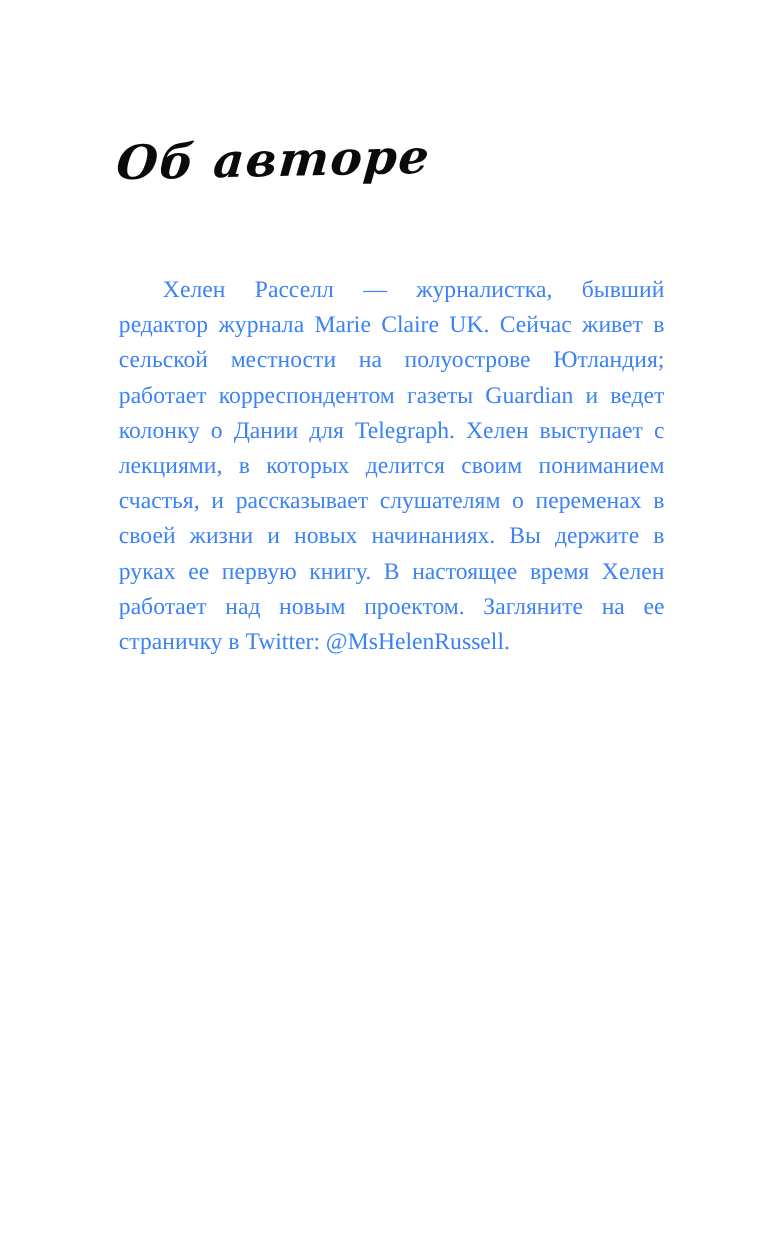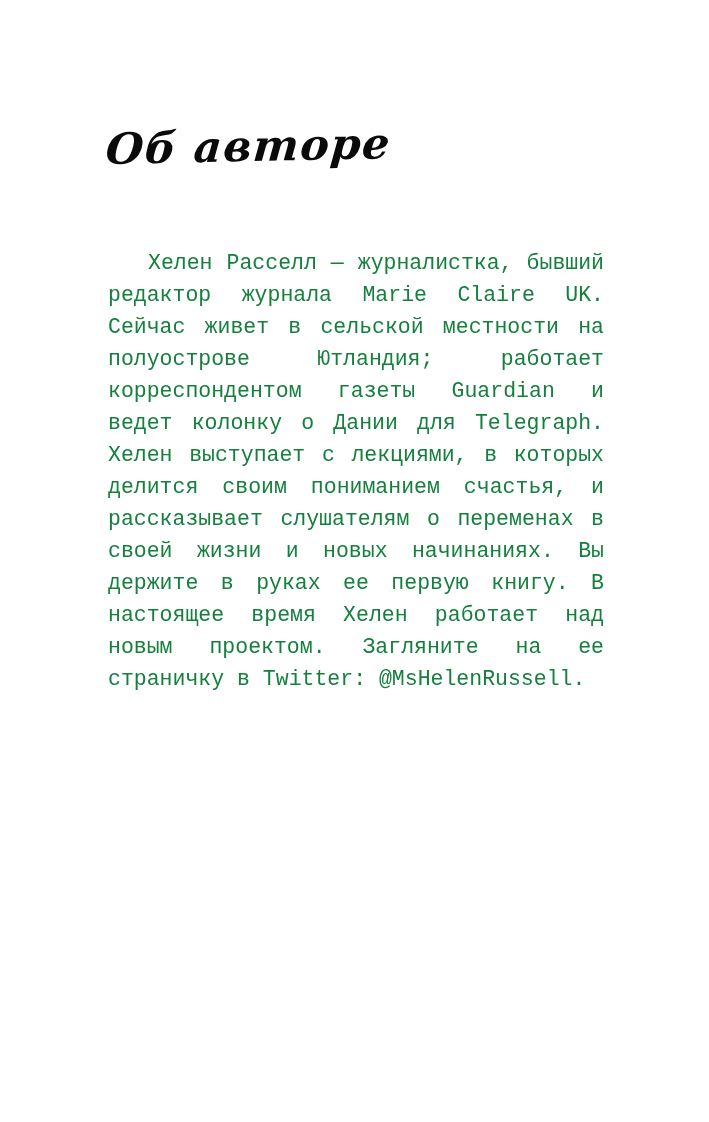--- a/index.html
+++ b/index.html
@@ -27,24 +27,24 @@
     letter-spacing: 1.5px;
     color: #0a0a0a;
     transform: skewX(-6deg) rotate(-1.2deg);
     transform-origin: left top;
   }
   .body-text {
     position: absolute;
     left: 108px;
     top: 225px;
     width: 496px;
-    font-family: Liberation Mono, monospace;
+    font-family: Liberation Serif, serif;
     font-size: 21.5px;
     line-height: 32px;
-    color: #15803d;
+    color: #3b82f6;
     text-align: justify;
     text-justify: inter-word;
     text-indent: 40px;
     hyphens: manual;
   }
 </style>
 </head>
 <body>
 
 <div class="page">

